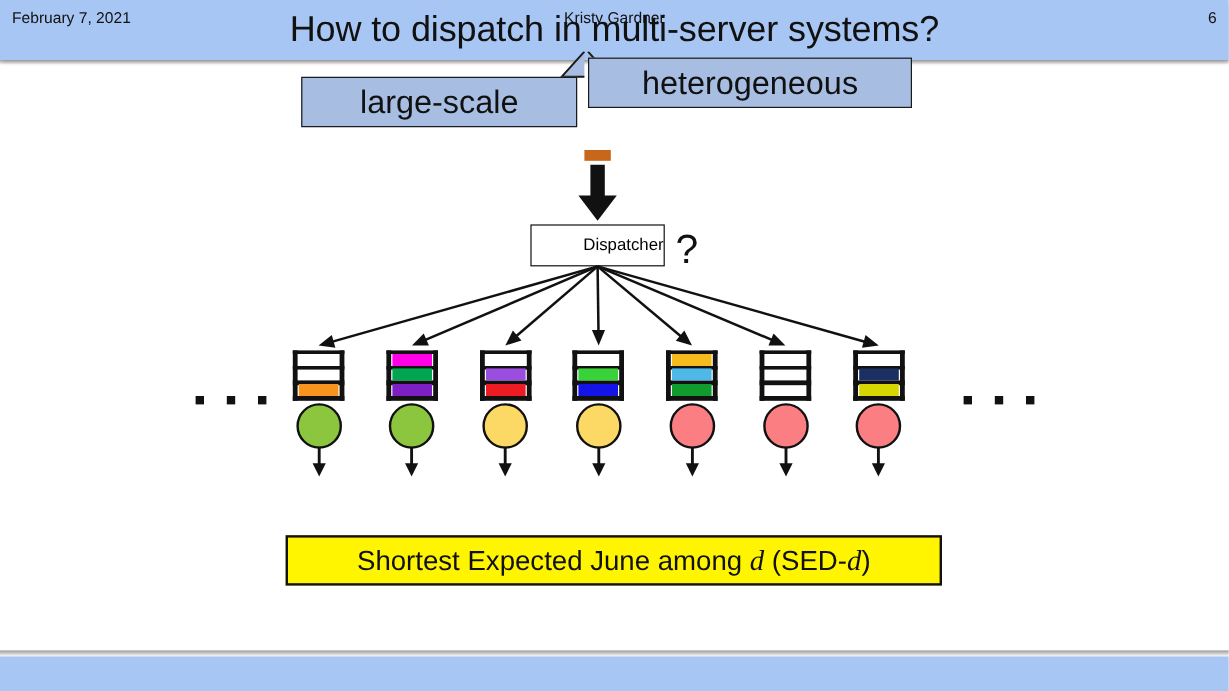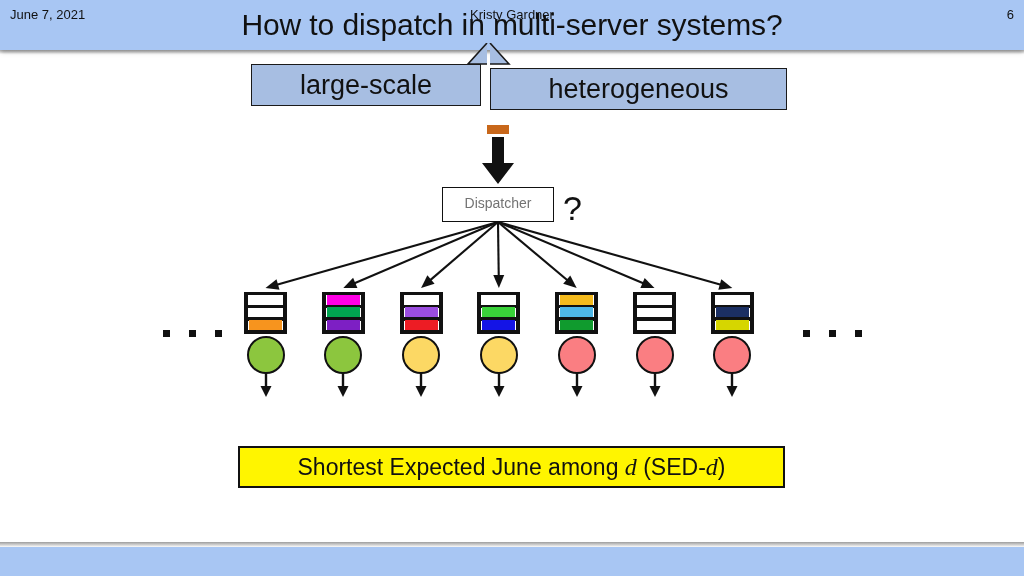--- a/index.html
+++ b/index.html
@@ -31,38 +31,38 @@
   
   .callout{
     position:absolute;
     background:#A7BEE2;
     border:1.6px solid #1a1a1a;
     box-sizing:border-box;
     font-size:27px;line-height:40px;color:#111;
     text-align:center;white-space:nowrap;
   }
   #callout-large-scale{left:251px;top:64px;width:230px;height:42px;}
-  #callout-heterogeneous{left:490px;top:68px;width:297px;height:42px;}
+  #callout-heterogeneous{left:490px;top:48px;width:270px;height:42px;}
   
   .callout-tail{position:absolute;}
   #tail-left{left:466px;top:43px;width:22px;height:22px;}
   #tail-right{left:489px;top:43px;width:22px;height:22px;}
 
   
   #incoming-job{
     position:absolute;left:487px;top:125px;width:22px;height:9px;
     background:#C8671A;
   }
   #incoming-arrow{position:absolute;left:480px;top:137px;width:36px;height:48px;}
 
   
   #dispatcher-box{
     position:absolute;left:442px;top:187px;width:112px;height:35px;
     background:#ffffff;border:1.8px solid #111;box-sizing:border-box;
-    font-size:14px;line-height:31px;text-align:center;color:#737373;
+    font-size:14px;line-height:31px;text-align:right;color:#000000;
     white-space:nowrap;
   }
   #question-mark{
     position:absolute;left:563px;top:186px;
     font-size:34px;line-height:44px;color:#111;font-weight:400;
   }
 
   
   #fanout{position:absolute;left:0;top:0;width:1024px;height:576px;pointer-events:none;}
 
@@ -266,15 +266,15 @@
 <div id="ellipsis-right" class="ellipsis">
   <span class="dot" style="left:0px"></span>
     <span class="dot" style="left:26px"></span>
     <span class="dot" style="left:52px"></span>
 </div>
 
 <div id="sed-box"><span>Shortest Expected June among </span><span class="mathvar">d</span><span> (SED-</span><span class="mathvar">d</span><span>)</span></div>
 
 <div id="footer-shadow"></div>
 <div id="footer-bar"></div>
-<div id="footer-date" class="footer-text">June 7, 2021</div>
+<div id="footer-date" class="footer-text">February 7, 2021</div>
 <div id="footer-author" class="footer-text">Kristy Gardner</div>
 <div id="footer-page" class="footer-text">6</div>
 
 </body></html>

